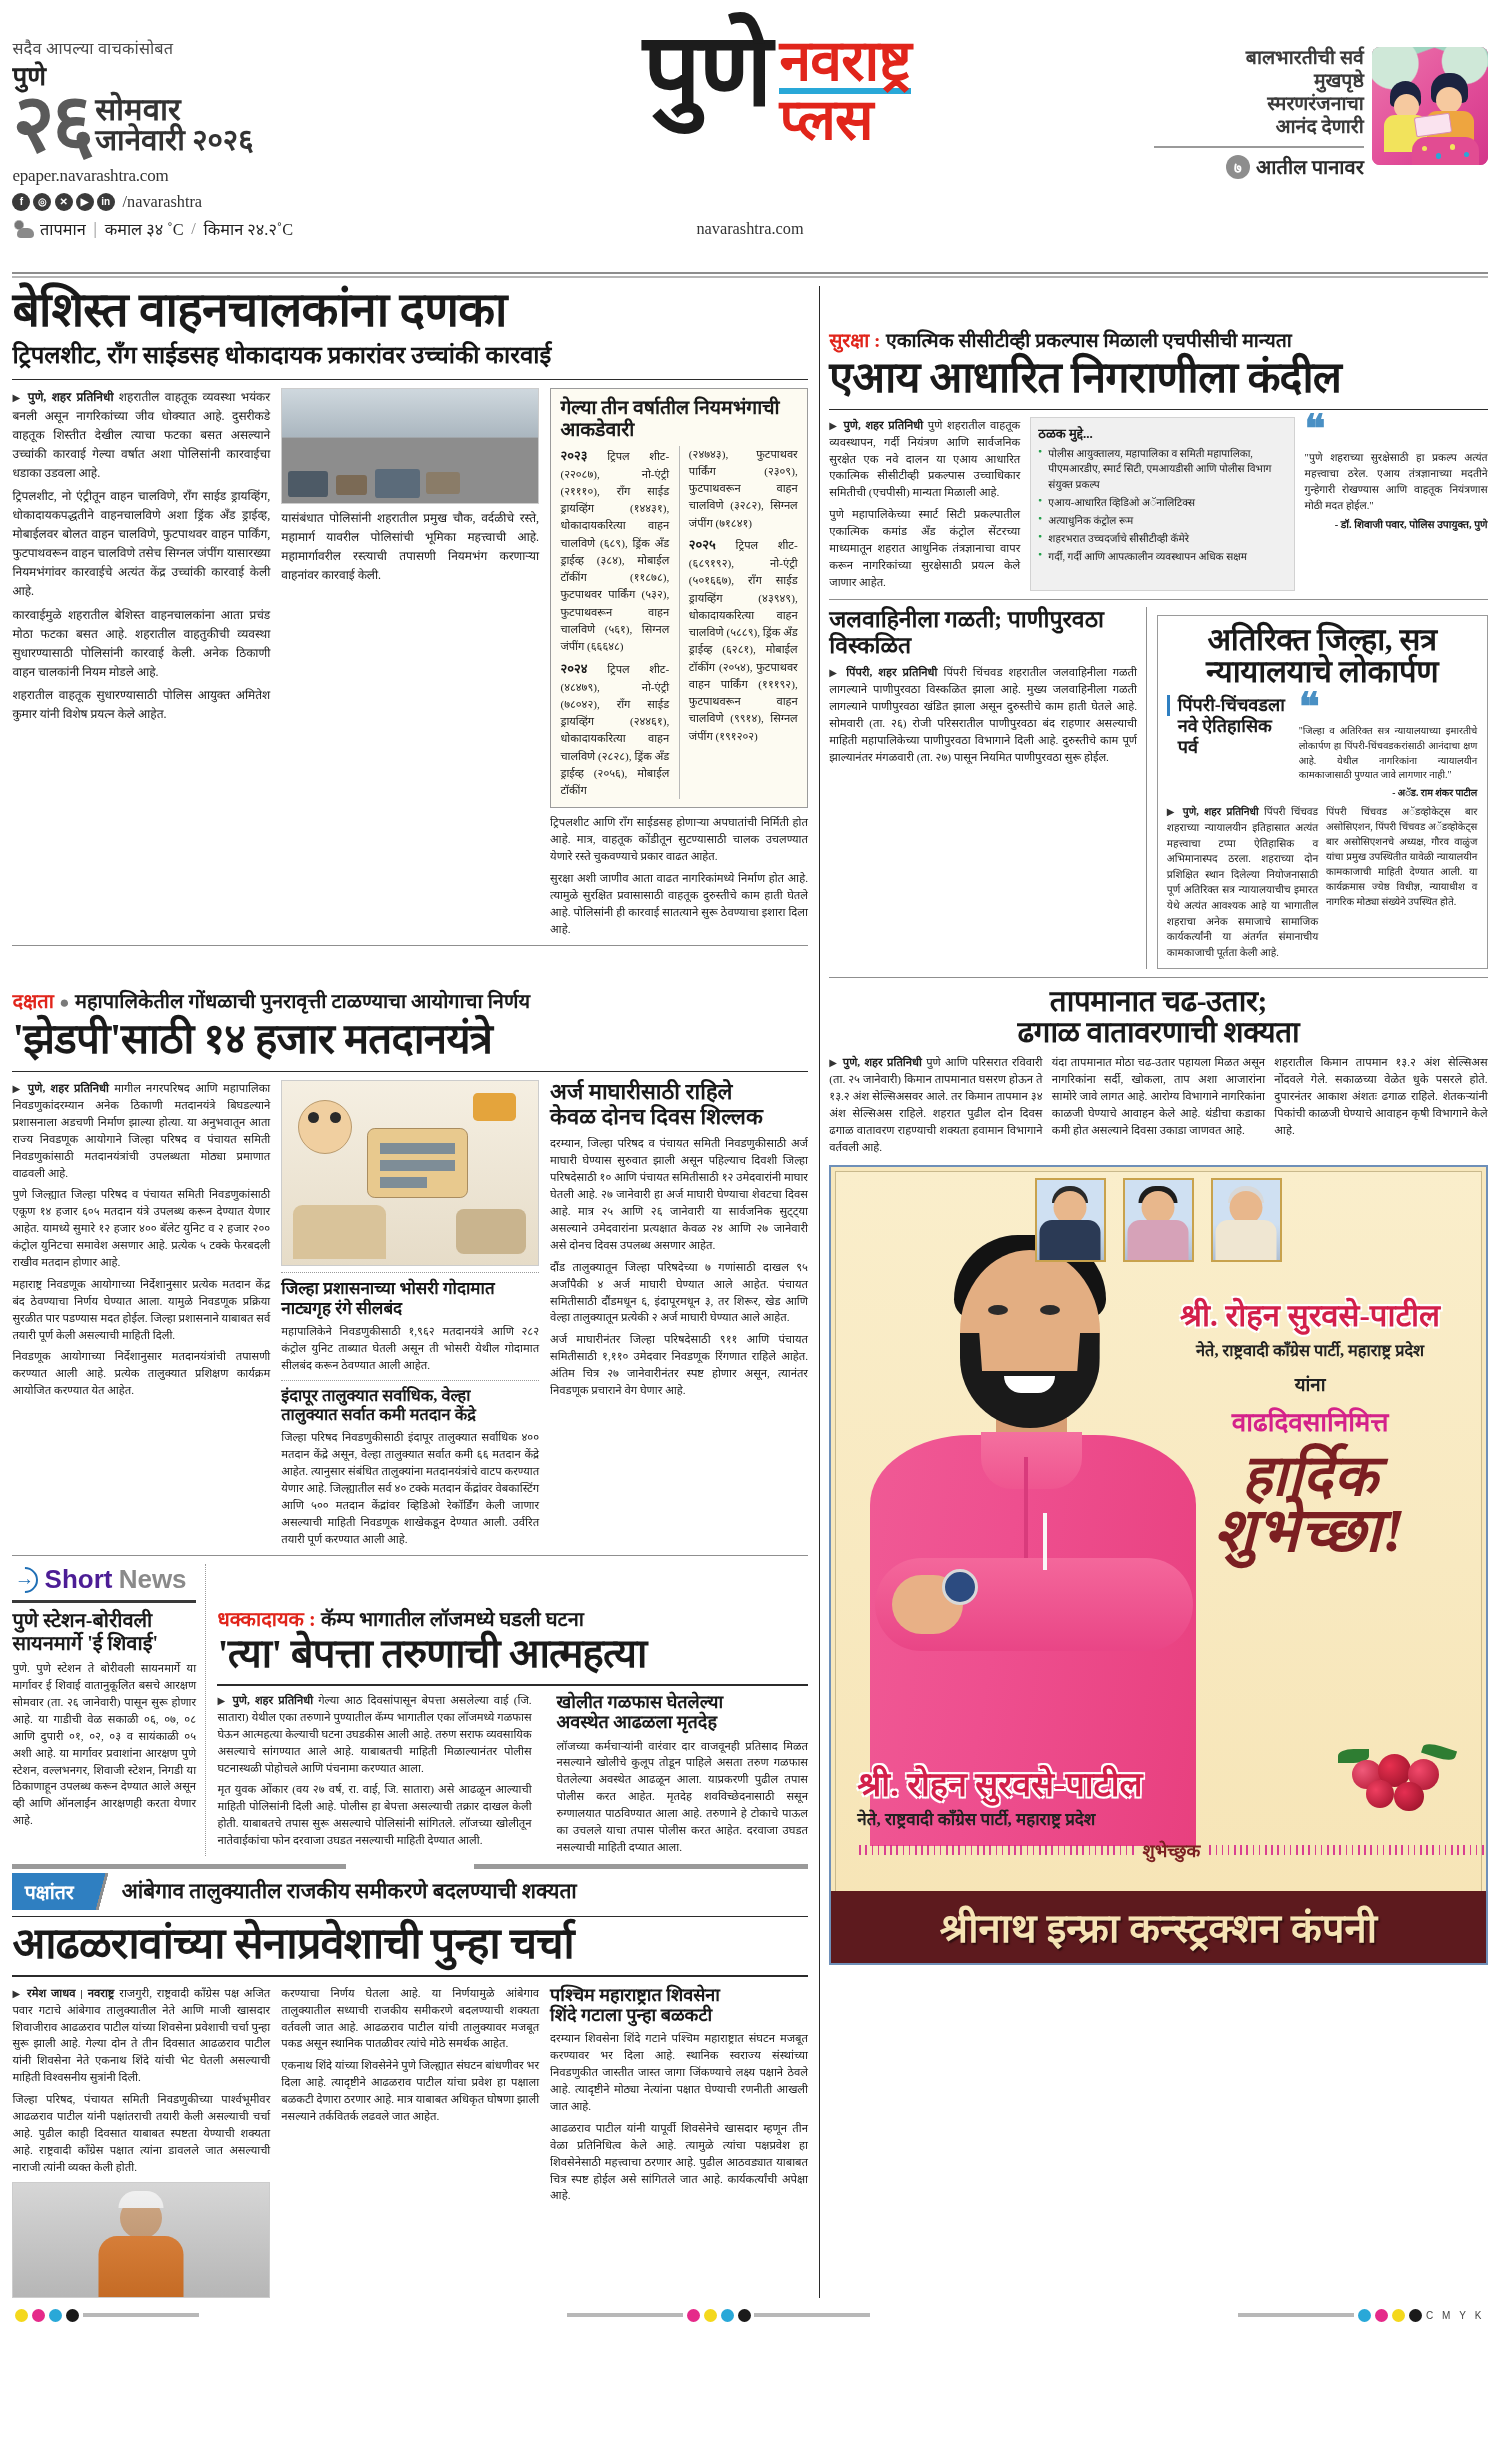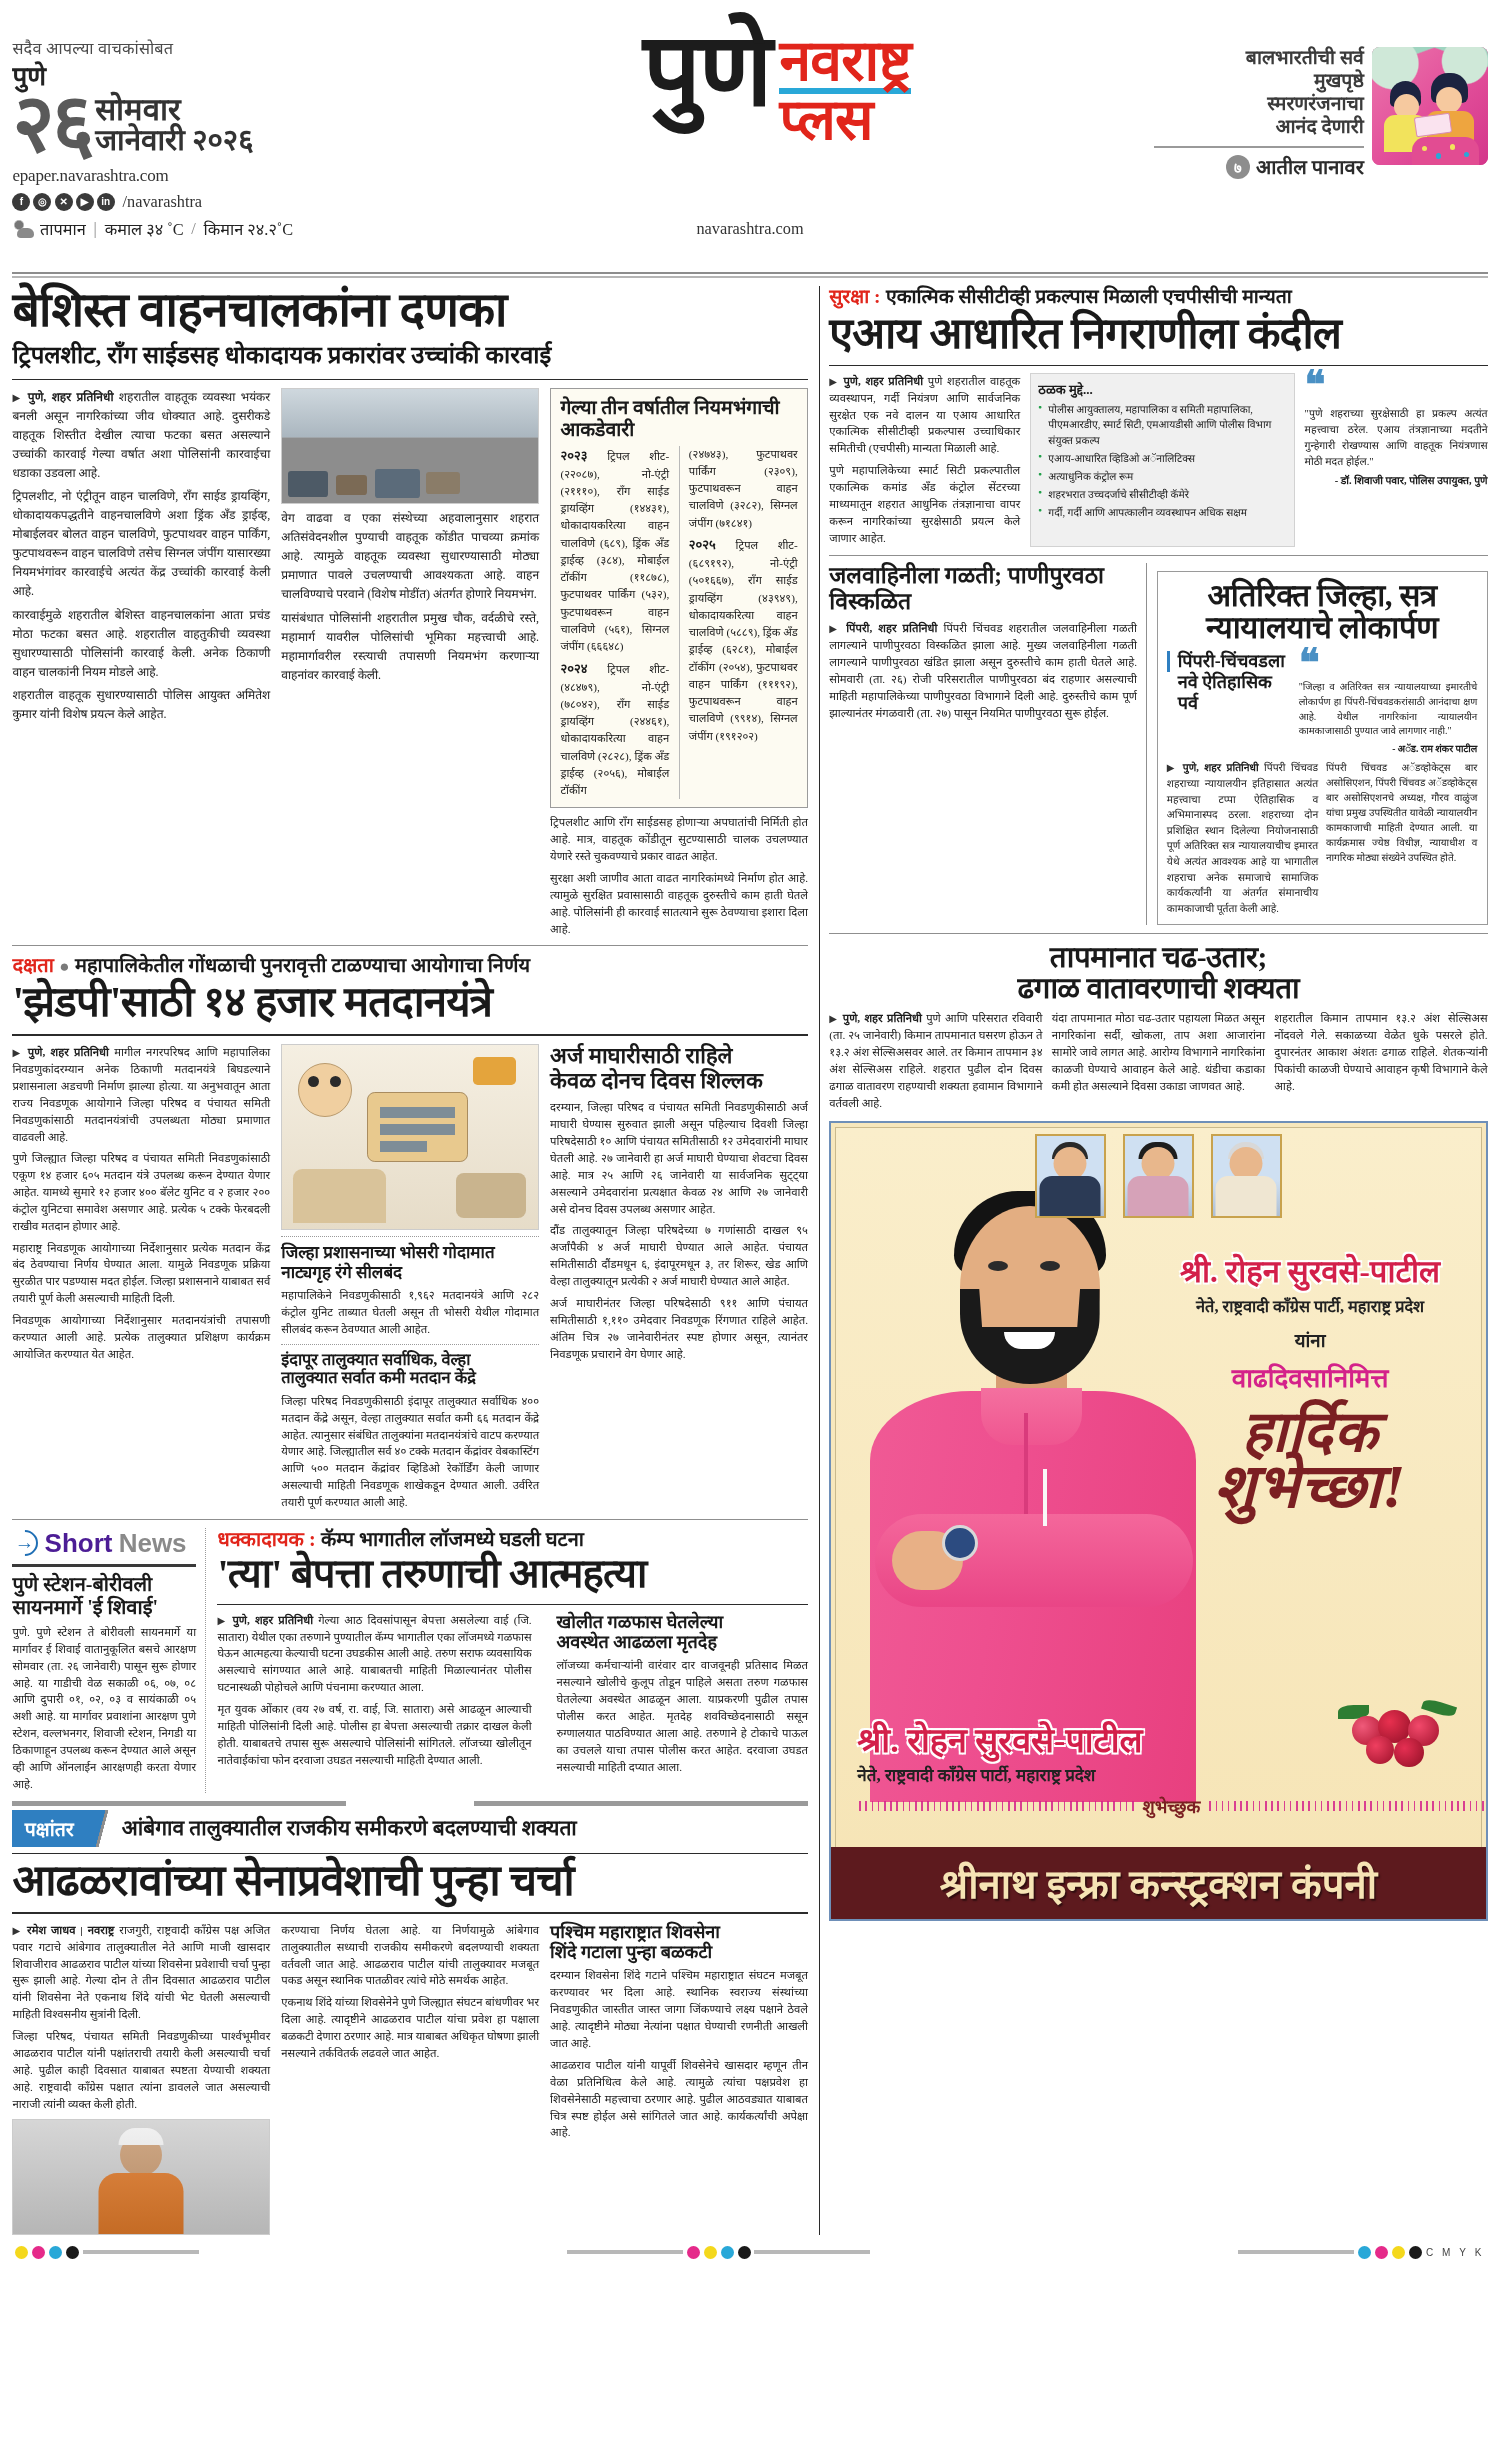--- a/index.html
+++ b/index.html
@@ -78,21 +78,21 @@
 
   
   .body-grid { display: flex; gap: 0; margin-top: 7.8px; }
   .col-left { width: 807px; padding-right: 11px; }
   .col-right { width: 669px; padding-left: 9.3px; border-left: 1.6px solid #2b2b2b; }
 
   h1.lead { font-size: 48px; font-weight: bold; line-height: 1.02; letter-spacing: -0.8px; }
   h2.sublead { font-size: 24px; font-weight: bold; line-height: 1.12; margin-top: 7.8px; color: #151515; }
   .thin-rule { height: 1.6px; background: #2b2b2b; margin: 9.3px 0 6.2px 0; }
 
-  .kicker { display: flex; align-items: baseline; gap: 5.4px; font-size: 20px; font-weight: bold; line-height: 1.1; }
+  .kicker { display: flex; align-items: baseline; gap: 5.4px; font-size: 20px; font-weight: bold; line-height: 1.1; margin-top: 44px; }
   .kicker-tag { color: #e1251b; }
   .kicker-dot { color: #7a7a7a; font-size: 17px; }
 
   
   .art3 { display: flex; gap: 11px; margin-top: 7.8px; }
   .tcol { flex: 1; }
   .body-txt { font-size: 12px; line-height: 1.58; text-align: justify; color: #1c1c1c; hyphens: auto; }
   .body-txt.sm { font-size: 11.3px; line-height: 1.5; }
   .byline { font-weight: bold; }
   .tri { color: #333; font-size: 10px; }
@@ -322,21 +322,20 @@
           <div class="body-txt" style="margin-top:4.7px">शहरातील वाहतूक सुधारण्यासाठी पोलिस आयुक्त अमितेश कुमार यांनी विशेष प्रयत्न केले आहेत.</div>
         </div>
         <div class="tcol">
           <div class="photo-traffic">
             <span style="position:absolute;left:6.2px;bottom:6.2px;width:40px;height:26px;background:#4d5a66;border-radius:3.1px;"></span>
             <span style="position:absolute;left:54px;bottom:7.8px;width:31px;height:20px;background:#7b6a55;border-radius:3.1px;"></span>
             <span style="position:absolute;left:93px;bottom:4.7px;width:45px;height:29.5px;background:#5b6b7a;border-radius:3.1px;"></span>
             <span style="position:absolute;left:144px;bottom:9.3px;width:34px;height:22px;background:#8a7c68;border-radius:3.1px;"></span>
             <span style="position:absolute;left:0;top:0;right:0;height:42%;background:linear-gradient(180deg,#cfd8de,#aab6bf);"></span>
           </div>
-          <div class="body-txt" style="margin-top:5.4px">वेग वाढवा व एका संस्थेच्या अहवालानुसार शहरात अतिसंवेदनशील पुण्याची वाहतूक कोंडीत पाचव्या क्रमांक आहे. त्यामुळे वाहतूक व्यवस्था सुधारण्यासाठी मोठ्या प्रमाणात पावले उचलण्याची आवश्यकता आहे. वाहन चालविण्याचे परवाने (विशेष मोडींत) अंतर्गत होणारे नियमभंग.</div>
           <div class="body-txt" style="margin-top:4.7px">यासंबंधात पोलिसांनी शहरातील प्रमुख चौक, वर्दळीचे रस्ते, महामार्ग यावरील पोलिसांची भूमिका महत्त्वाची आहे. महामार्गावरील रस्त्याची तपासणी नियमभंग करणाऱ्या वाहनांवर कारवाई केली.</div>
         </div>
         <div class="tcol">
           <div class="stat-box">
             <div class="stat-title">गेल्या तीन वर्षातील नियमभंगाची आकडेवारी</div>
             <div class="stat-cols">
               <div class="stat-col">
                 <div><span class="yr">२०२३</span>
                   <span>ट्रिपल शीट- (२२०८७), नो-एंट्री (२१११०), राँग साईड ड्रायव्हिंग (१४४३१), धोकादायकरित्या वाहन चालविणे (६८९), ड्रिंक अँड ड्राईव्ह (३८४), मोबाईल टॉकींग (११८७८), फुटपाथवर पार्किंग (५३२), फुटपाथवरून वाहन चालविणे (५६१), सिग्नल जंपींग (६६६४८)</span></div>
                 <div style="margin-top:3.1px"><span class="yr">२०२४</span>

